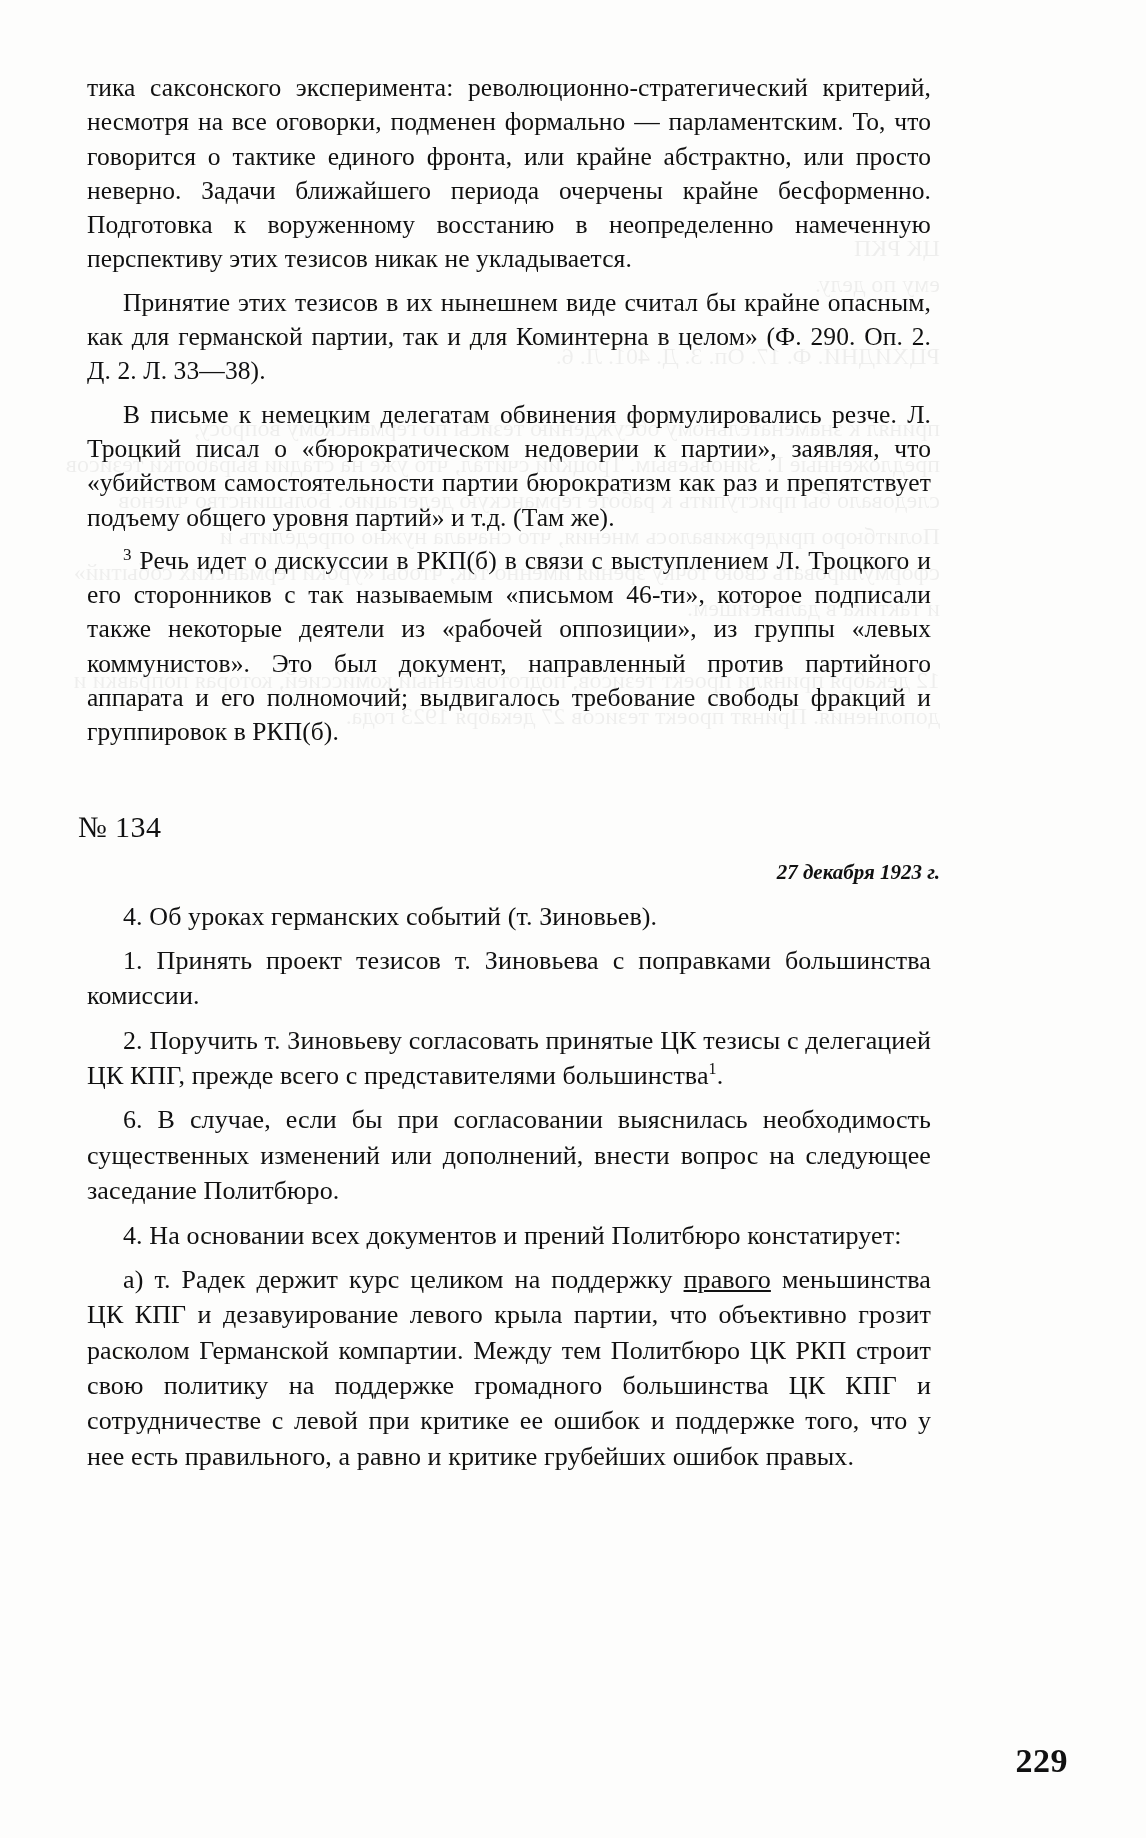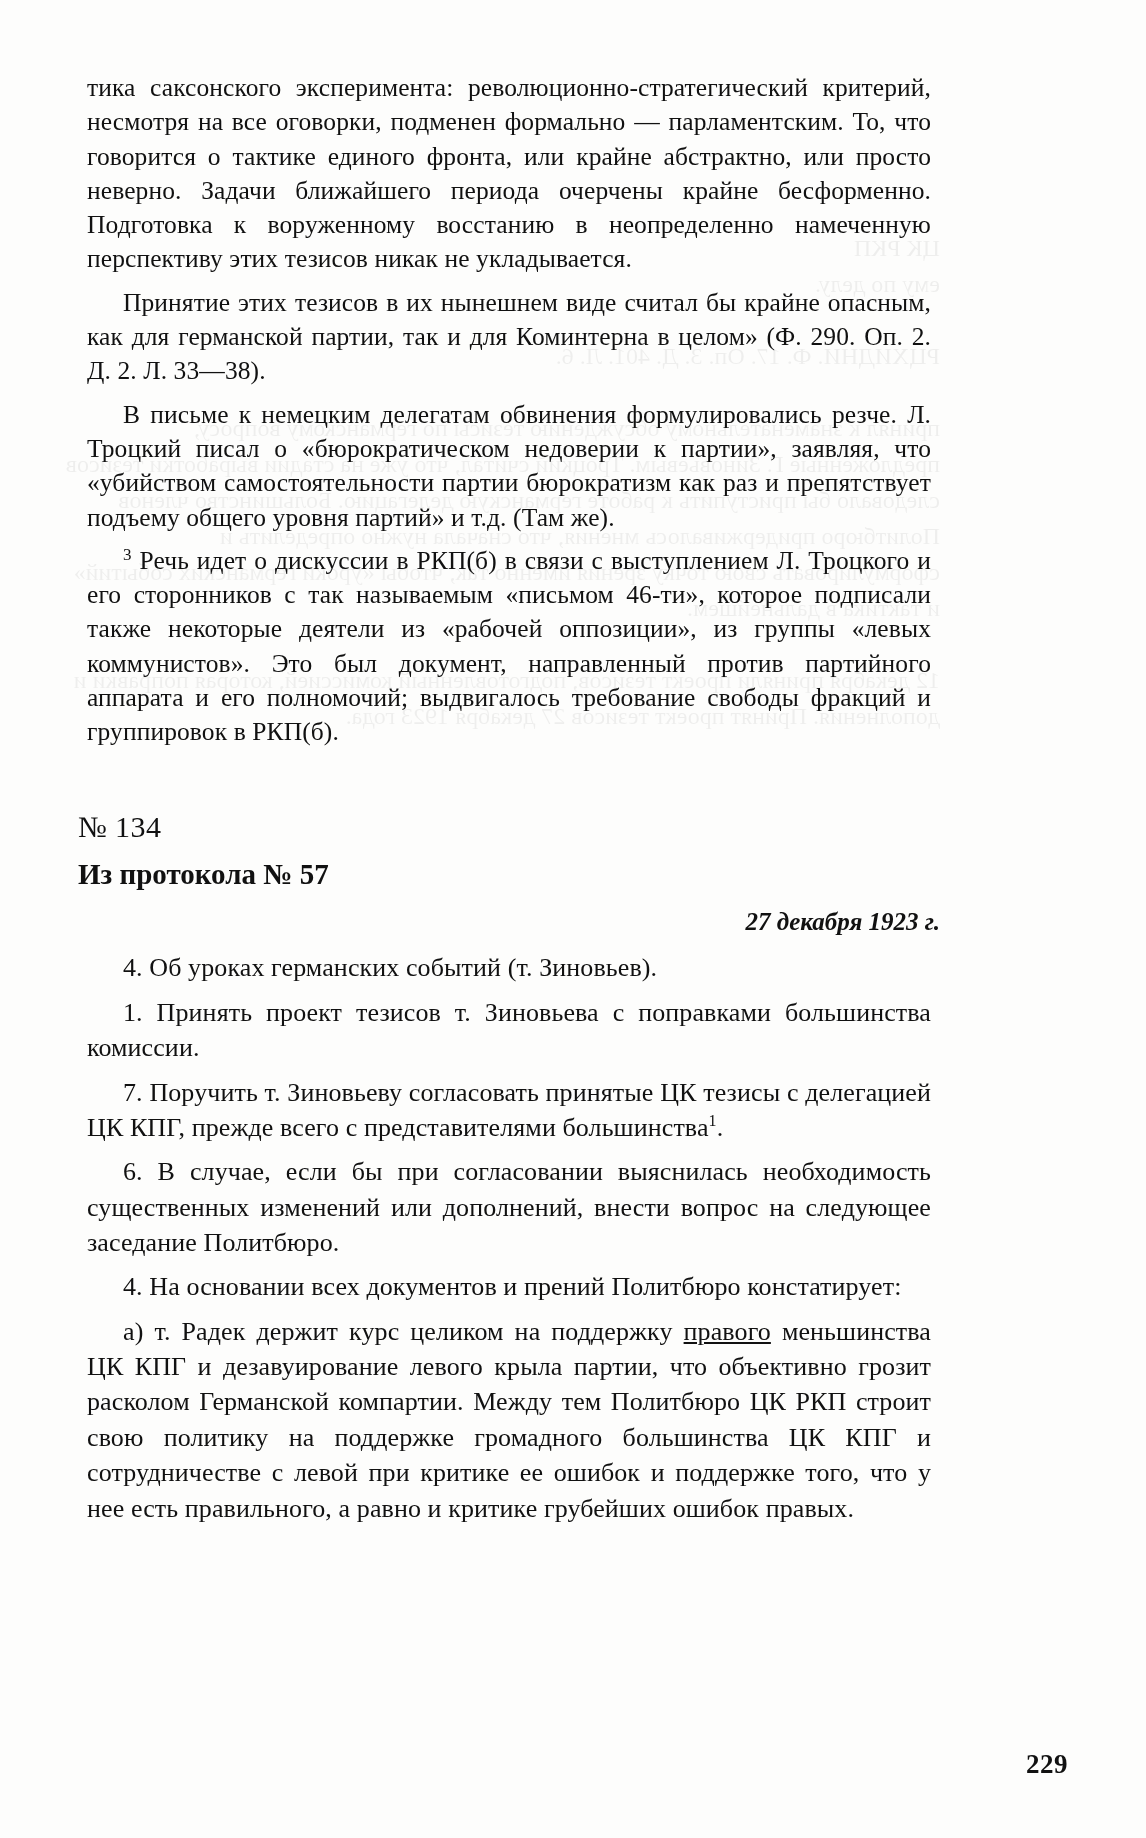--- a/index.html
+++ b/index.html
@@ -60,39 +60,39 @@
   }
   .doc-title {
     margin-top: 12px;
     font-size: 29px;
     font-weight: bold;
     line-height: 1.27;
   }
   .doc-date {
     margin-top: 16px;
     text-align: right;
-    font-size: 25px;
+    font-size: 21px;
     font-style: italic;
     font-weight: bold;
   }
   .body-block {
     margin-top: 14px;
   }
   .body-block p {
     font-size: 26px;
     line-height: 1.36;
   }
   u {
     text-decoration: underline;
   }
   .page-number {
     position: absolute;
     right: 78px;
     bottom: 58px;
-    font-size: 27px;
+    font-size: 34px;
     font-weight: bold;
     letter-spacing: 0.5px;
   }
   
   .bleed {
     position: absolute;
     left: 60px;
     top: 230px;
     width: 880px;
     height: 1180px;
@@ -122,28 +122,27 @@
   <div class="content">
 
     <p class="noindent">тика саксонского эксперимента: революционно-стратегический критерий, несмотря на все оговорки, подменен формально — парламентским. То, что говорится о тактике единого фронта, или крайне абстрактно, или просто неверно. Задачи ближайшего периода очерчены крайне бесформенно. Подготовка к воруженному восстанию в неопределенно намеченную перспективу этих тезисов никак не укладывается.</p>
     <p class="indent">Принятие этих тезисов в их нынешнем виде считал бы крайне опасным, как для германской партии, так и для Коминтерна в целом» (Ф. 290. Оп. 2. Д. 2. Л. 33—38).</p>
     <p class="indent">В письме к немецким делегатам обвинения формулировались резче. Л. Троцкий писал о «бюрократическом недоверии к партии», заявляя, что «убийством самостоятельности партии бюрократизм как раз и препятствует подъему общего уровня партий» и т.д. (Там же).</p>
 
     <p class="indent"><span class="footnote-marker">3</span><span> Речь идет о дискуссии в РКП(б) в связи с выступлением Л. Троцкого и его сторонников с так называемым «письмом 46-ти», которое подписали также некоторые деятели из «рабочей оппозиции», из группы «левых коммунистов». Это был документ, направленный против партийного аппарата и его полномочий; выдвигалось требование свободы фракций и группировок в РКП(б).</span></p>
 
     <div class="doc-number">№ 134</div>
     <div class="doc-title">
-      <div>Из протокола № 57</div>
     </div>
     <div class="doc-date">27 декабря 1923 г.</div>
 
     <div class="body-block">
       <p class="indent">4. Об уроках германских событий (т. Зиновьев).</p>
       <p class="indent">1. Принять проект тезисов т. Зиновьева с поправками большинства комиссии.</p>
-      <p class="indent"><span>7. Поручить т. Зиновьеву согласовать принятые ЦК тезисы с делегацией ЦК КПГ, прежде всего с представителями большинства</span><span class="sup">1</span><span>.</span></p>
+      <p class="indent"><span>2. Поручить т. Зиновьеву согласовать принятые ЦК тезисы с делегацией ЦК КПГ, прежде всего с представителями большинства</span><span class="sup">1</span><span>.</span></p>
       <p class="indent">6. В случае, если бы при согласовании выяснилась необходимость существенных изменений или дополнений, внести вопрос на следующее заседание Политбюро.</p>
       <p class="indent">4. На основании всех документов и прений Политбюро констатирует:</p>
       <p class="indent"><span>а) т. Радек держит курс целиком на поддержку </span><u>правого</u><span> меньшинства ЦК КПГ и дезавуирование левого крыла партии, что объективно грозит расколом Германской компартии. Между тем Политбюро ЦК РКП строит свою политику на поддержке громадного большинства ЦК КПГ и сотрудничестве с левой при критике ее ошибок и поддержке того, что у нее есть правильного, а равно и критике грубейших ошибок правых.</span></p>
     </div>
 
   </div>
 
   <div class="page-number">229</div>
 </div>
 

